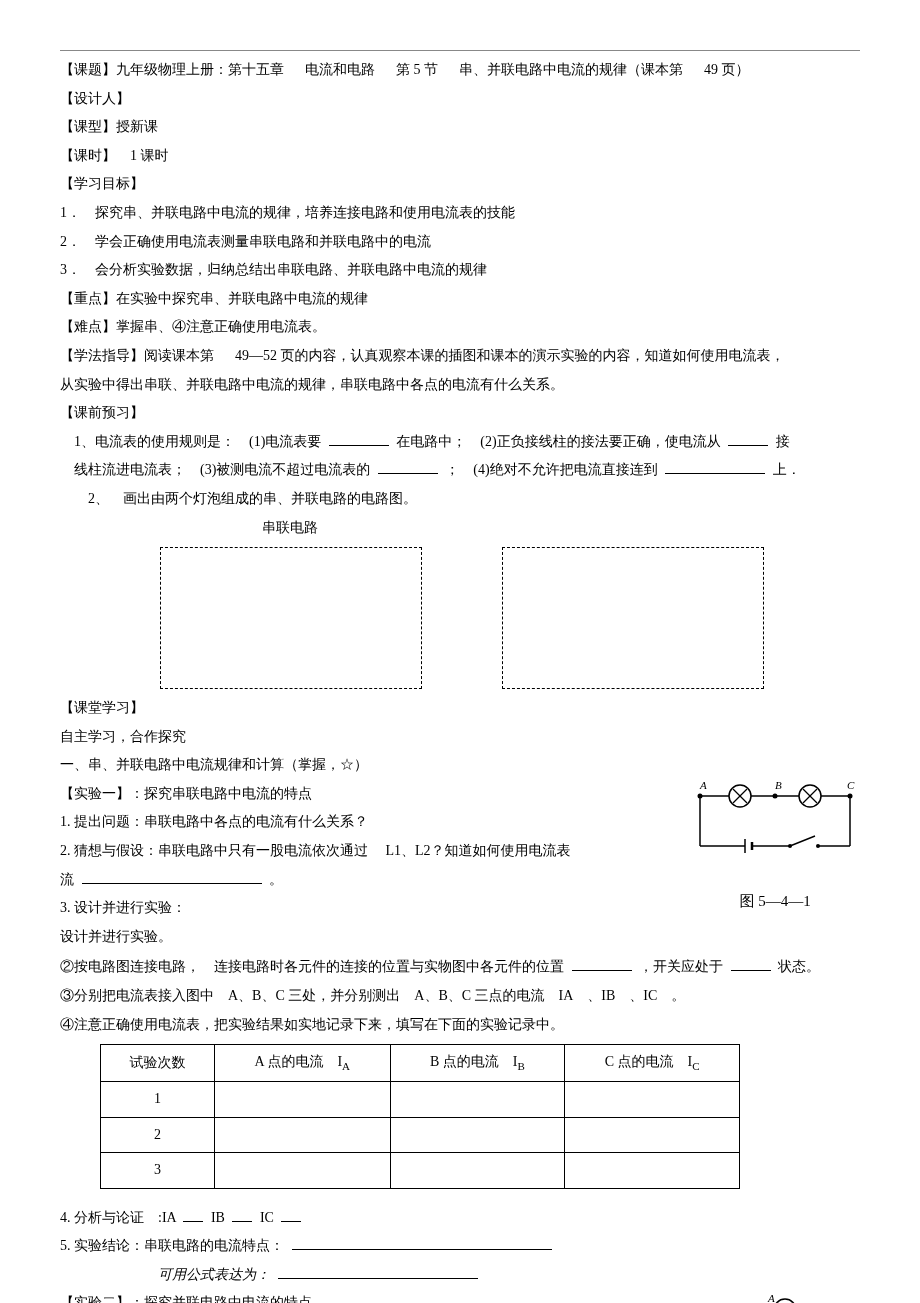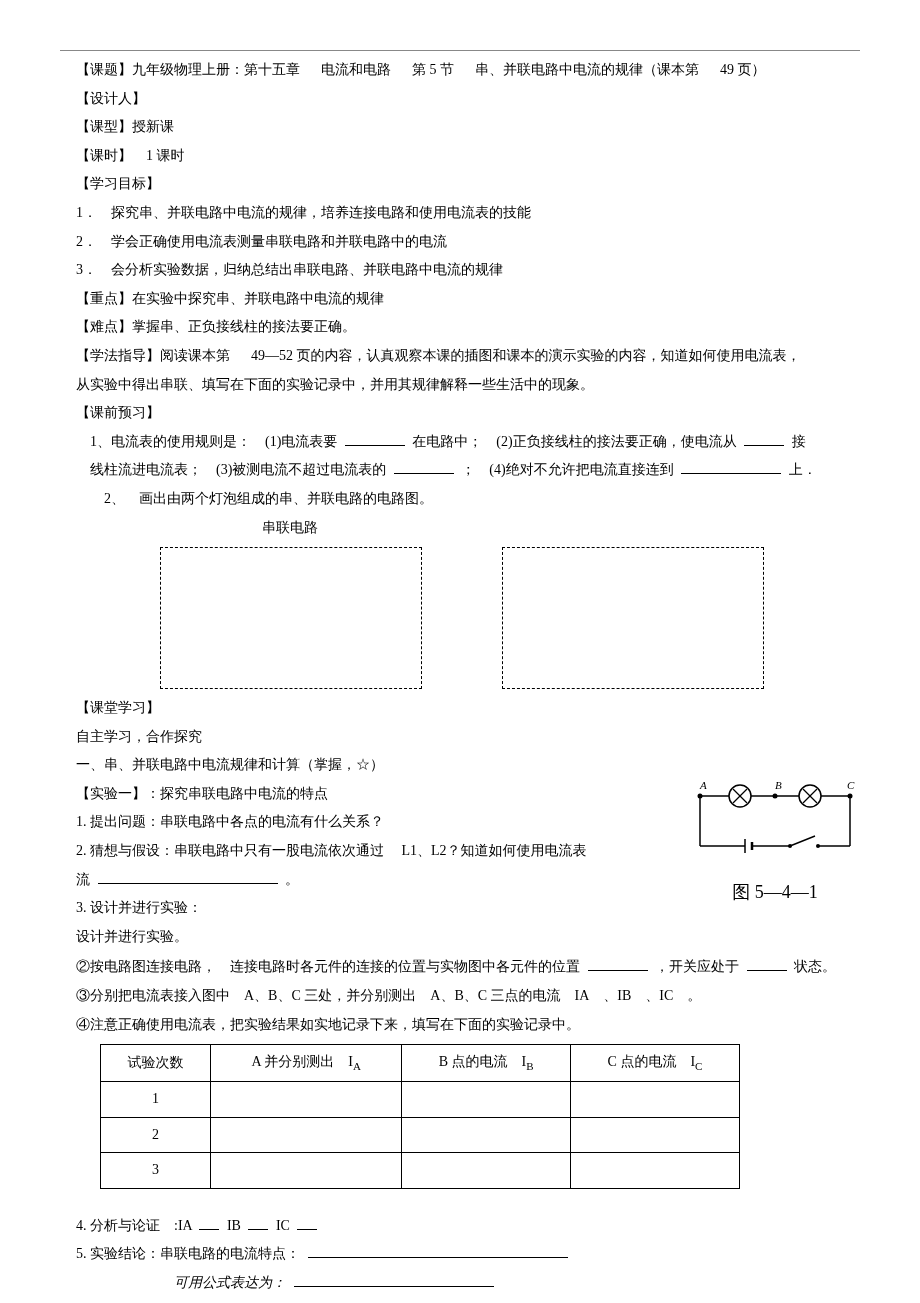--- a/index.html
+++ b/index.html
@@ -10,21 +10,21 @@
     background: #fff;
     margin: 0;
     padding: 50px 60px;
     width: 800px;
   }
   .hr-top {
     border-top: 1px solid #888;
     margin-bottom: 6px;
   }
   .line {
-    margin: 2px 16px;
+    margin: 2px 0;
   }
   .blank {
     display: inline-block;
     border-bottom: 1px solid #000;
     min-width: 60px;
     height: 1em;
     vertical-align: baseline;
     margin: 0 4px;
   }
   .blank-wide { min-width: 100px; }
@@ -50,26 +50,26 @@
     font-family: Liberation Mono, monospace;
   }
   .float-right-fig {
     float: right;
     width: 170px;
     margin-left: 10px;
     text-align: center;
     font-family: "SimSun", serif;
   }
   .fig-caption {
-    font-size: 18px;
-    margin-top: 4px;
+    font-size: 15px;
+    margin-top: 16px;
   }
   table.data {
     border-collapse: collapse;
-    margin: 6px 0 24px 40px;
+    margin: 6px 0 16px 40px;
     width: 640px;
   }
   table.data td, table.data th {
     border: 1px solid #000;
     padding: 4px 8px;
     text-align: center;
     font-weight: normal;
     height: 22px;
   }
   .sub { font-size: 11px; vertical-align: sub; }
@@ -85,23 +85,23 @@
 
 <div class="line">【课题】九年级物理上册：第十五章   电流和电路   第 5 节   串、并联电路中电流的规律（课本第   49 页）</div>
 <div class="line">【设计人】</div>
 <div class="line">【课型】授新课</div>
 <div class="line">【课时】 1 课时</div>
 <div class="line">【学习目标】</div>
 <div class="line">1． 探究串、并联电路中电流的规律，培养连接电路和使用电流表的技能</div>
 <div class="line">2． 学会正确使用电流表测量串联电路和并联电路中的电流</div>
 <div class="line">3． 会分析实验数据，归纳总结出串联电路、并联电路中电流的规律</div>
 <div class="line">【重点】在实验中探究串、并联电路中电流的规律</div>
-<div class="line">【难点】掌握串、正负接线柱的接法要正确。</div>
+<div class="line">【难点】掌握串、④注意正确使用电流表。</div>
 <div class="line">【学法指导】阅读课本第   49—52 页的内容，认真观察本课的插图和课本的演示实验的内容，知道如何使用电流表，</div>
-<div class="line">从实验中得出串联、填写在下面的实验记录中，并用其规律解释一些生活中的现象。</div>
+<div class="line">从实验中得出串联、并联电路中电流的规律，串联电路中各点的电流有什么关系。</div>
 
 <div class="line">【课前预习】</div>
 
 <div class="line indent1">
   <span>1、电流表的使用规则是： (1)电流表要</span>
   <span class="blank"></span>
   <span>在电路中； (2)正负接线柱的接法要正确，使电流从</span>
   <span class="blank blank-narrow"></span>
   <span>接</span>
 </div>
@@ -180,21 +180,21 @@
   <span class="blank blank-narrow"></span>
   <span>状态。</span>
 </div>
 <div class="line">③分别把电流表接入图中 A、B、C 三处，并分别测出 A、B、C 三点的电流 IA 、IB 、IC 。</div>
 <div class="line">④注意正确使用电流表，把实验结果如实地记录下来，填写在下面的实验记录中。</div>
 
 <table class="data">
   <tbody>
       <tr>
     <th>试验次数</th>
-    <th><span>A 并分别测出 I</span><span class="sub">A</span></th>
+    <th><span>A 点的电流 I</span><span class="sub">A</span></th>
     <th><span>B 点的电流 I</span><span class="sub">B</span></th>
     <th><span>C 点的电流 I</span><span class="sub">C</span></th>
   </tr>
   <tr>
         <td>1</td>
         <td></td>
         <td></td>
         <td></td>
       </tr>
   <tr>

